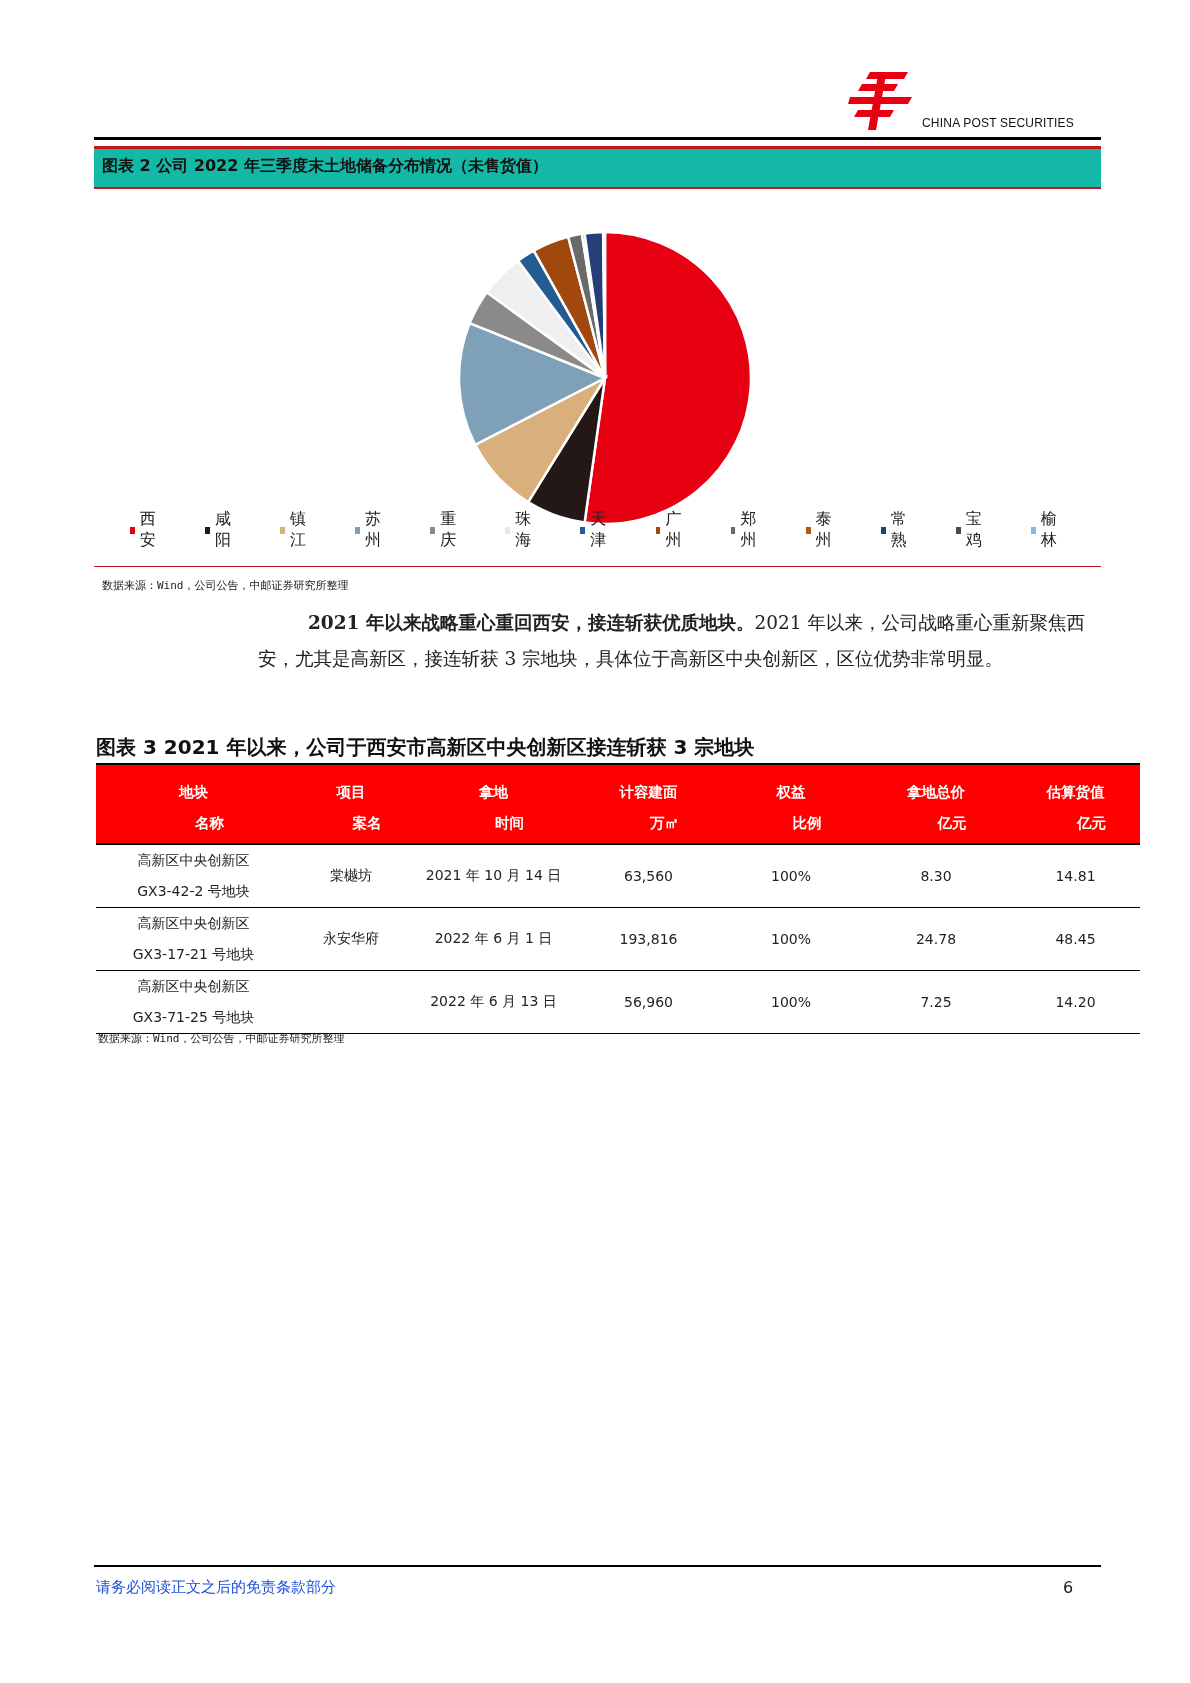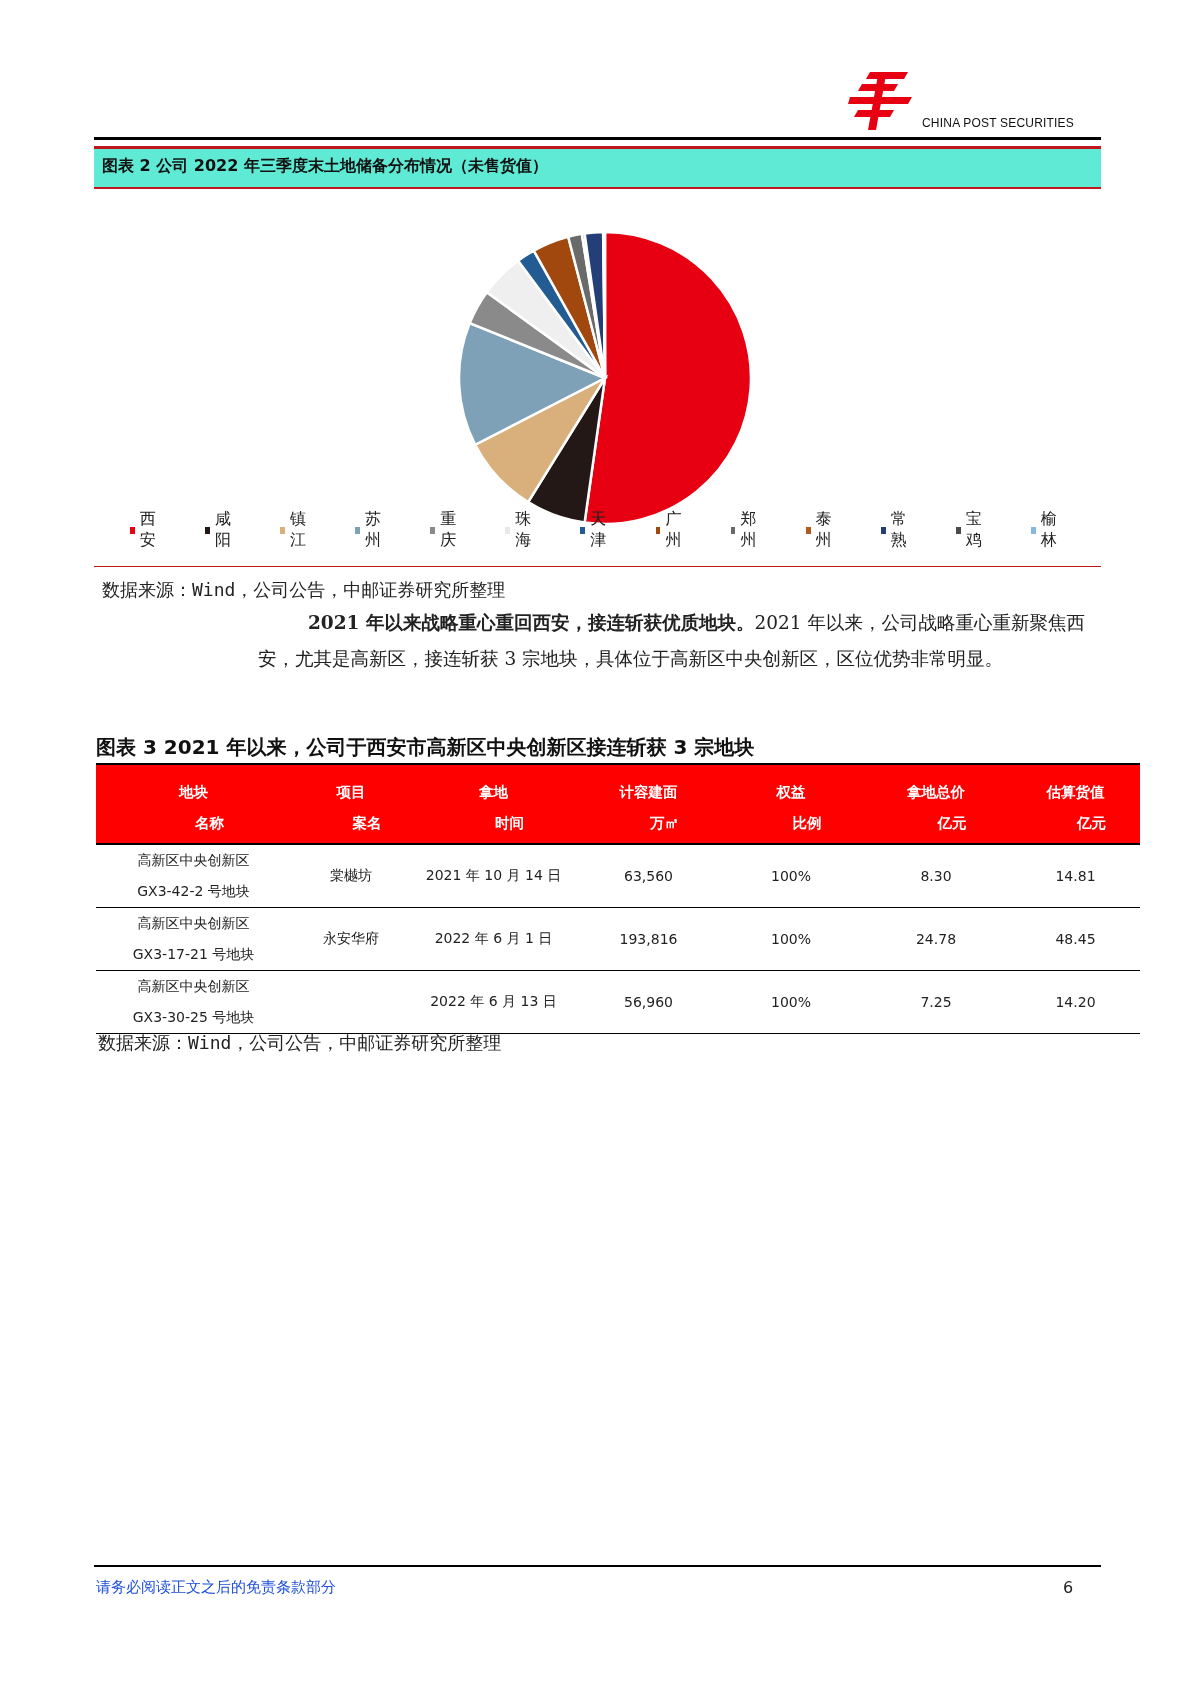--- a/index.html
+++ b/index.html
@@ -6,29 +6,29 @@
   body { width:1190px; height:1683px; position:relative; overflow:hidden;
          font-family:"DejaVu Sans", "Liberation Sans", sans-serif; color:#222; }
   .abs { position:absolute; }
   
   #logo { left:848px; top:68px; width:260px; height:66px; }
   #logo svg { position:absolute; left:0; top:2px; }
   #logo .cn { position:absolute; left:72px; top:0; font-size:38px; font-weight:bold; letter-spacing:8px; color:#111; font-family:"DejaVu Sans", sans-serif; }
   #logo .en { position:absolute; left:74px; top:48px; font-size:12px; color:#111; font-family:"Liberation Sans", sans-serif; letter-spacing:0.2px; }
   #header-rule { left:94px; top:137px; width:1007px; height:3px; background:#000; }
   
-  .fig-band { left:94px; width:1007px; height:38px; background:#5eead4; border-top:3px solid #c0161d; border-bottom:2px solid #c0161d; }
+  .fig-band { left:94px; width:1007px; height:38px; background:#14b8a6; border-top:3px solid #c0161d; border-bottom:2px solid #c0161d; }
   .fig-band span { position:absolute; left:8px; top:7px; font-size:16px; font-weight:bold; color:#111; }
   
   #pie { left:455px; top:228px; width:300px; height:300px; }
   #legend { left:130px; top:527px; width:960px; height:24px; display:flex; gap:16px;align-items:flex-end; }
   .lg-item { display:flex; align-items:center; font-size:16px; color:#222; font-family:"DejaVu Serif", serif; margin-right:27px; }
   .lg-sw { width:7px; height:7px; margin-right:5px; display:inline-block; }
   #fig2-rule { left:94px; top:566px; width:1007px; height:1px; background:#c0161d; }
-  .source { font-family:"DejaVu Sans Mono", "Liberation Mono", monospace; font-size:18px; color:#222; }
+  .source { font-family:"DejaVu Sans Mono", "Liberation Mono", monospace; font-size:11px; color:#222; }
   #para { left:258px; top:605px; width:845px; font-family:"DejaVu Serif", serif; font-size:18.5px; line-height:36px; color:#222; }
   #para b { font-weight:bold; }
   #para .ind { display:inline-block; width:50px; }
   #fig3-title { left:96px; top:734px; font-size:20px; font-weight:bold; color:#111; }
   
   #tbl { left:96px; top:763px; width:1044px; border-collapse:collapse; }
   #tbl th { background:#ff0000; color:#fff; font-weight:bold; font-size:14.5px; height:31px; padding:0; text-align:center; }
   #tbl thead tr:first-child th { border-top:2px solid #000; padding-top:12px; }
   #tbl thead tr:last-child th { border-bottom:2px solid #000; padding-bottom:4px;padding-left:32px; }
   #tbl td { font-size:14px; text-align:center; height:62px; border-bottom:1.5px solid #000; color:#222; padding:0; font-family:"DejaVu Sans", sans-serif; }
@@ -178,21 +178,21 @@
       <td>永安华府</td>
       <td>2022 年 6 月 1 日</td>
       <td>193,816</td>
       <td>100%</td>
       <td>24.78</td>
       <td>48.45</td>
     </tr>
     <tr>
       <td>
           <span class="l1">高新区中央创新区</span>
-          <span class="l2">GX3-30-25 号地块</span>
+          <span class="l2">GX3-71-25 号地块</span>
         </td>
       <td></td>
       <td>2022 年 6 月 13 日</td>
       <td>56,960</td>
       <td>100%</td>
       <td>7.25</td>
       <td>14.20</td>
     </tr>
   </tbody>
 </table>

